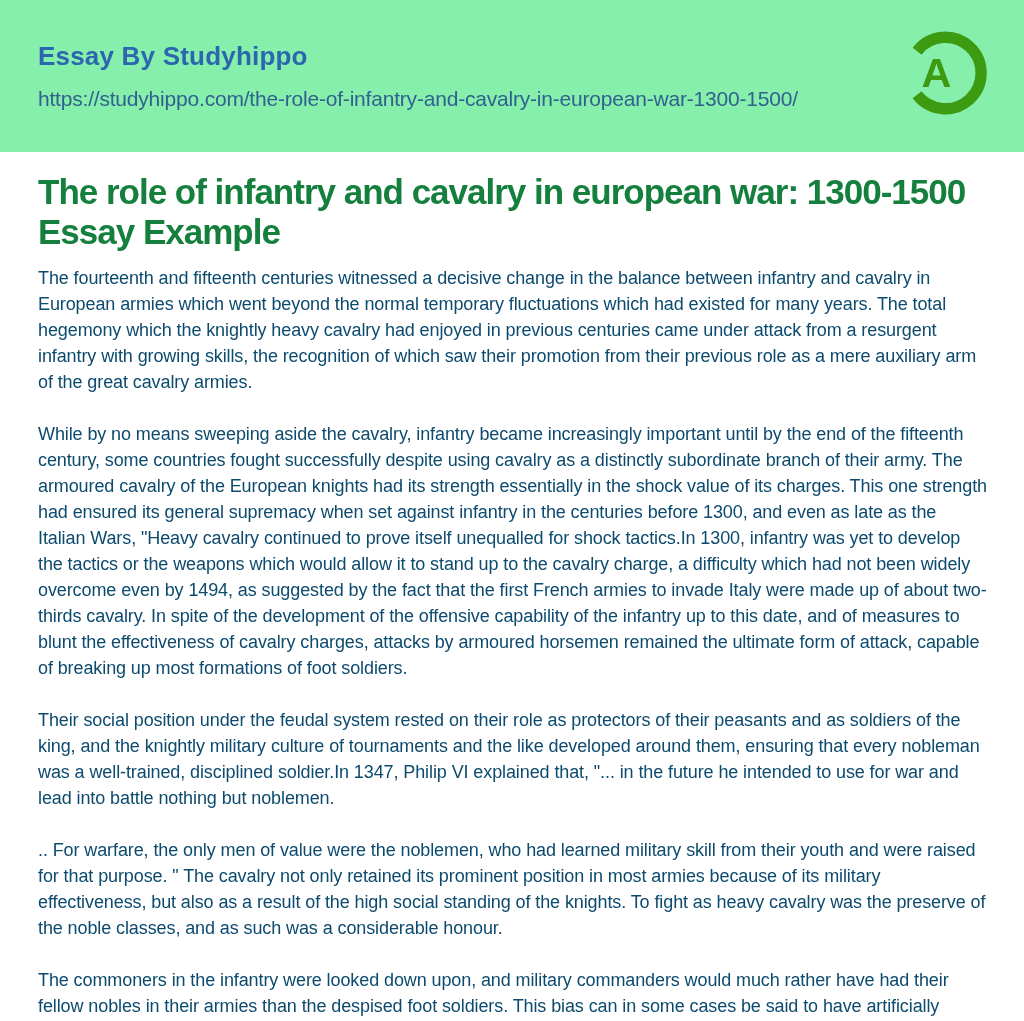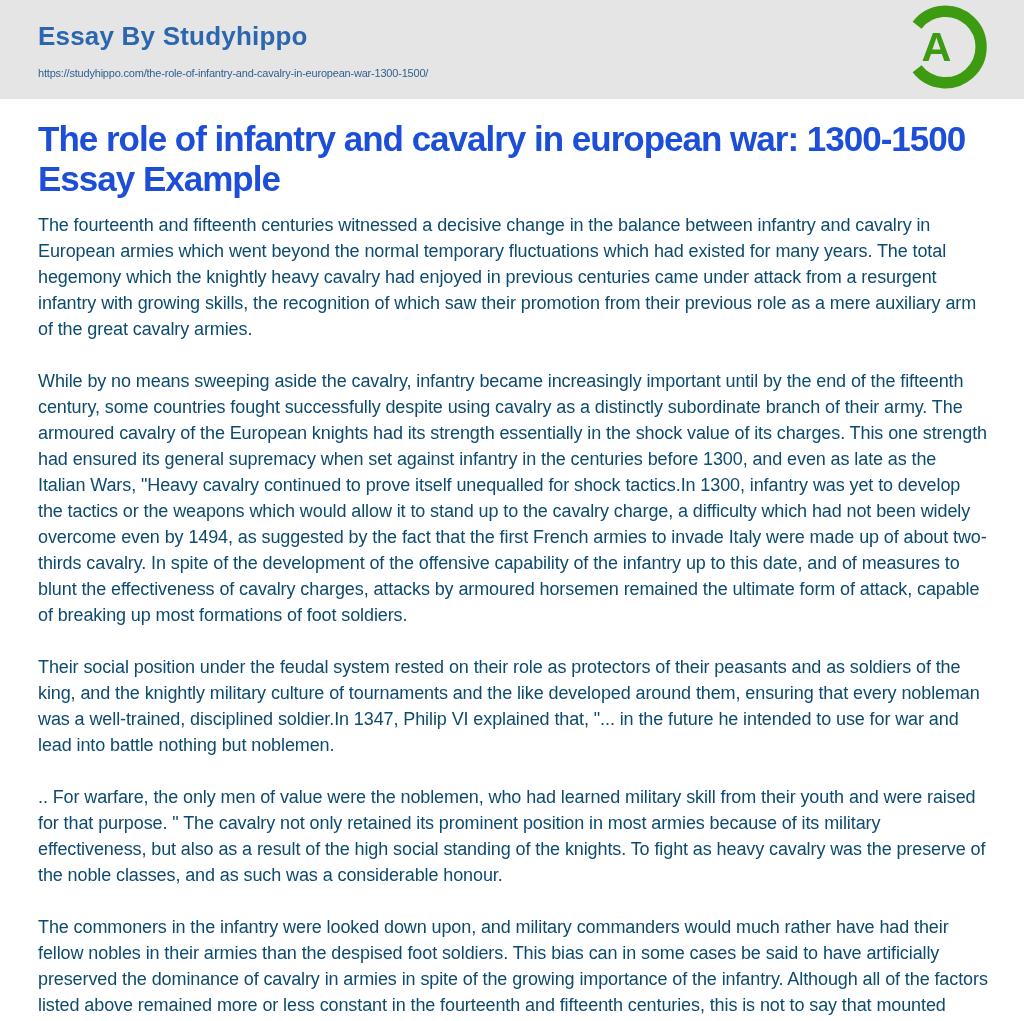--- a/index.html
+++ b/index.html
@@ -2,38 +2,38 @@
 <html><head>
 <meta charset="utf-8">
 <style>
   * { box-sizing: border-box; }
   html, body { margin: 0; padding: 0; background: #ffffff; }
   body {
     width: 1024px; height: 1021px; overflow: hidden;
     font-family: "Liberation Sans", sans-serif;
   }
   .site-header {
-    height: 99px; background: #e5e5e5;
+    height: 152px; background: #86efac;
     display: flex; align-items: center; justify-content: space-between;
     padding: 0 32px 0 38px;
   }
   .byline {
     font-size: 26px; font-weight: 700; color: #2b66ae; letter-spacing: 0.2px;
   }
   .url {
-    display: block; margin-top: 15px; font-size: 11px; color: #31618f;
+    display: block; margin-top: 15px; font-size: 21px; color: #31618f;
     text-decoration: none; letter-spacing: -0.2px;
   }
   .logo { width: 94px; height: 94px; margin-top: -6px; }
   .logo svg { width: 100%; height: 100%; display: block; }
   main { padding: 20px 36px 0 38px; }
   h1 {
     margin: 0 0 13px 0;
     font-size: 35px; line-height: 40px; font-weight: 700;
-    letter-spacing: -1px; color: #1d4ed8;
+    letter-spacing: -1px; color: #15803d;
   }
   p.body-para {
     margin: 0 0 26px 0;
     font-size: 18px; line-height: 26px;
     color: #0c4a6e; letter-spacing: -0.1px;
   }
 </style>
 </head>
 <body>
 

